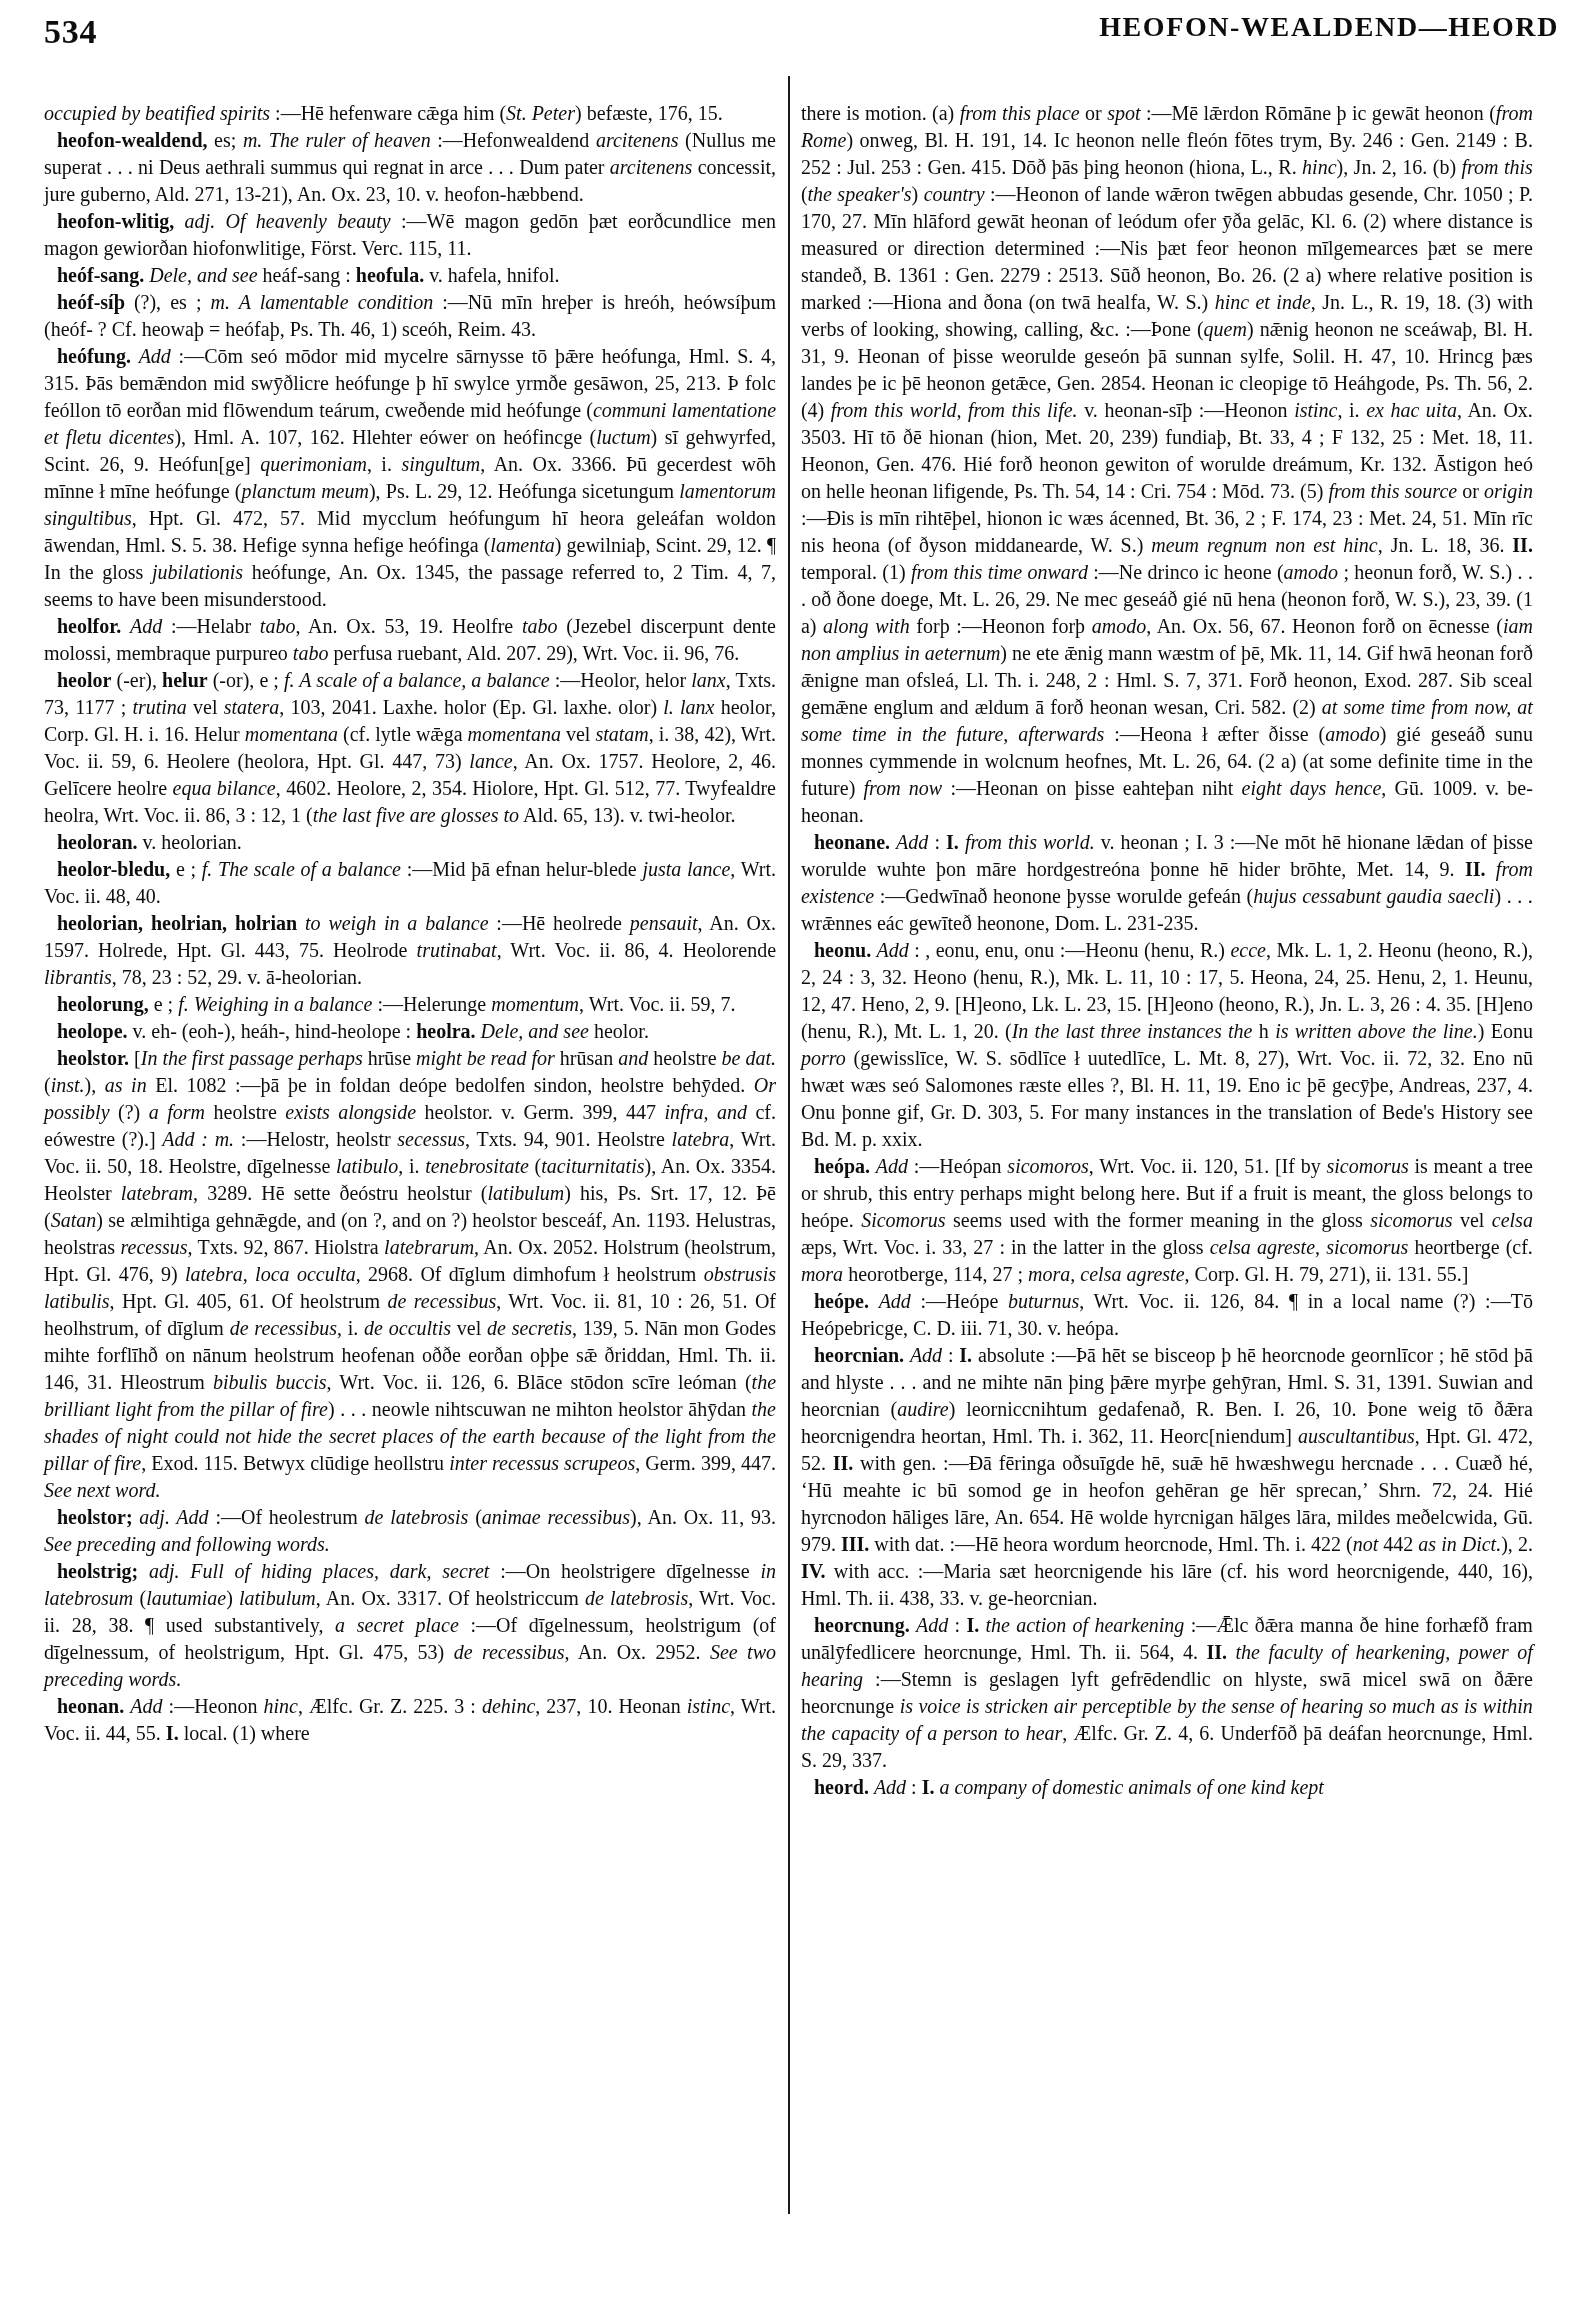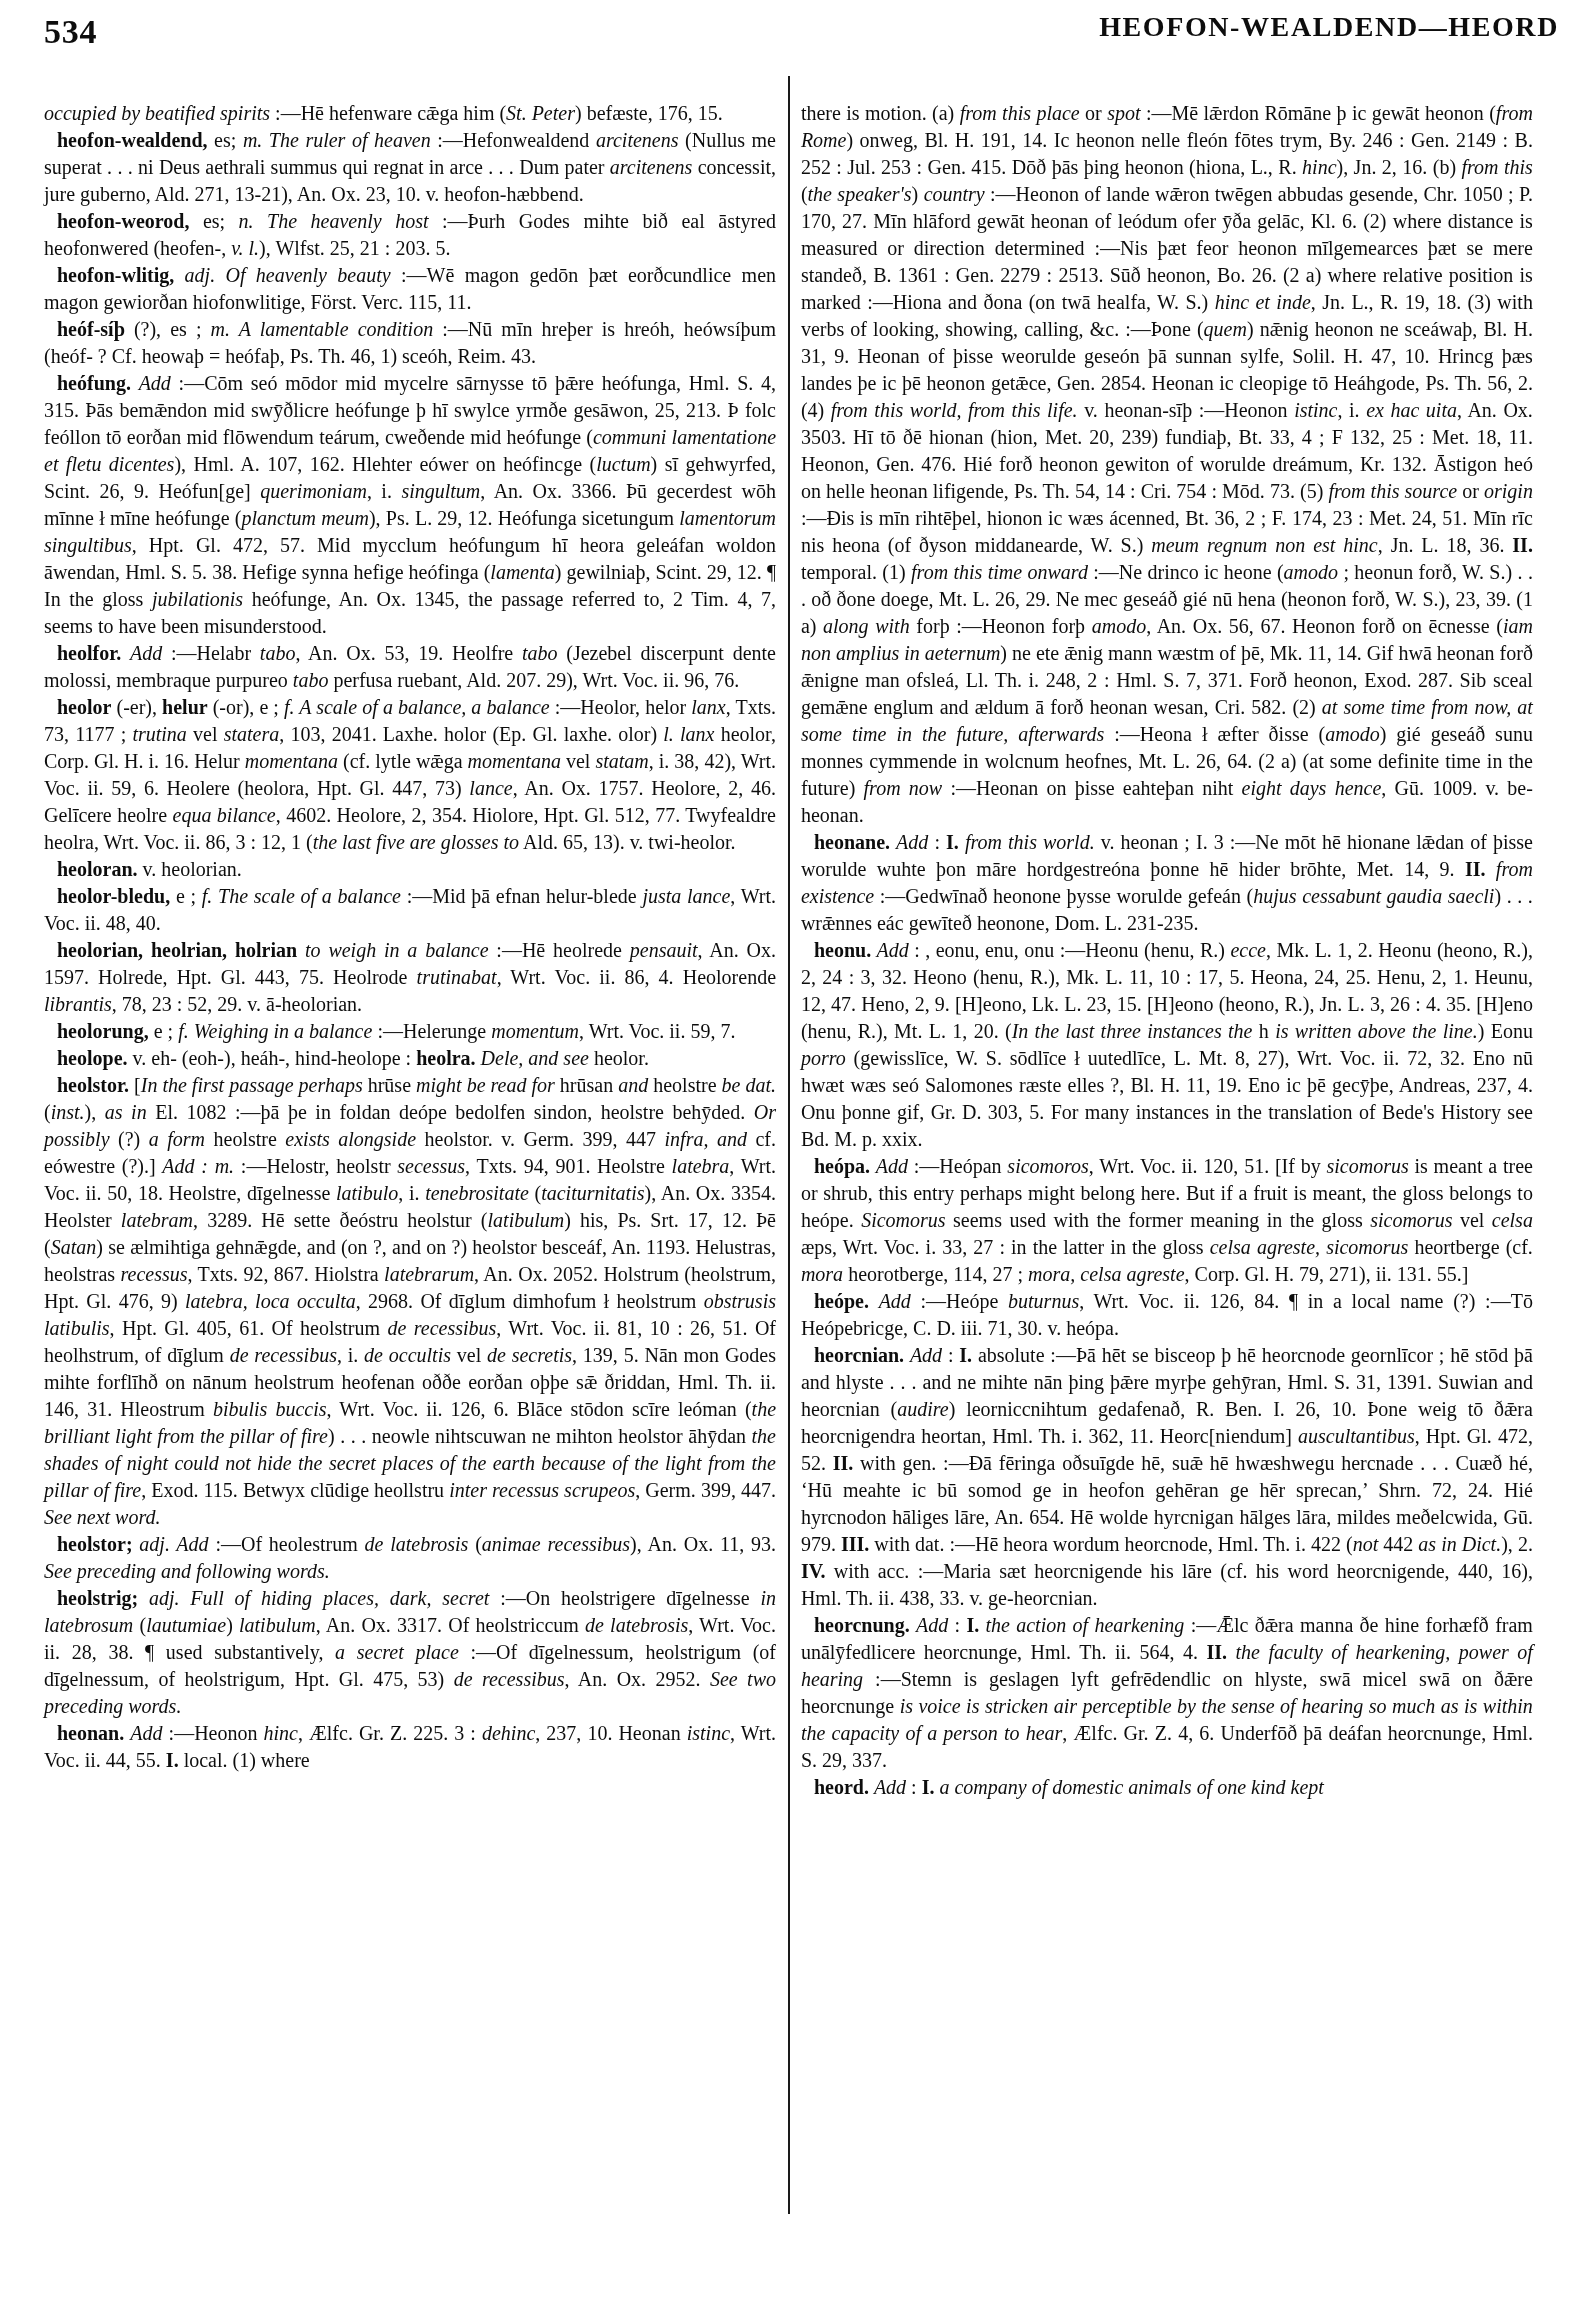--- a/index.html
+++ b/index.html
@@ -45,22 +45,22 @@
 
 <div class="page">
   <div class="running-header">
     <span class="page-number">534</span>
     <span class="head-title">HEOFON-WEALDEND—HEORD</span>
   </div>
   <div class="columns">
     <div class="col">
         <p class="cont"><i>occupied by beatified spirits</i> :—Hē hefenware cǣga him (<i>St. Peter</i>) befæste, 176, 15.</p>
         <p><b>heofon-wealdend,</b> es; <i>m. The ruler of heaven</i> :—Hefonwealdend <i>arcitenens</i> (Nullus me superat . . . ni Deus aethrali summus qui regnat in arce . . . Dum pater <i>arcitenens</i> concessit, jure guberno, Ald. 271, 13-21), An. Ox. 23, 10. v. heofon-hæbbend.</p>
-        <p><b>heofon-weorod,</b> es; <i>n. The heavenly host</i> :—Þurh Godes mihte bið eal āstyred heofonwered (heofen-, <i>v. l.</i>), Wlfst. 25, 21 : 203. 5.</p>
         <p><b>heofon-wlitig,</b> <i>adj. Of heavenly beauty</i> :—Wē magon gedōn þæt eorðcundlice men magon gewiorðan hiofonwlitige, Först. Verc. 115, 11.</p>
+        <p><b>heóf-sang.</b> <i>Dele, and see</i> heáf-sang : <b>heofula.</b> v. hafela, hnifol.</p>
         <p><b>heóf-síþ</b> (?), es ; <i>m. A lamentable condition</i> :—Nū mīn hreþer is hreóh, heówsíþum (heóf- ?  Cf. heowaþ = heófaþ, Ps. Th. 46, 1) sceóh, Reim. 43.</p>
         <p><b>heófung.</b> <i>Add</i> :—Cōm seó mōdor mid mycelre sārnysse tō þǣre heófunga, Hml. S. 4, 315.  Þās bemǣndon mid swȳðlicre heófunge þ hī swylce yrmðe gesāwon, 25, 213.  Þ folc feóllon tō eorðan mid flōwendum teárum, cweðende mid heófunge (<i>communi lamentatione et fletu dicentes</i>), Hml. A. 107, 162.  Hlehter eówer on heófincge (<i>luctum</i>) sī gehwyrfed, Scint. 26, 9.  Heófun[ge] <i>querimoniam</i>, i. <i>singultum</i>, An. Ox. 3366.  Þū gecerdest wōh mīnne ł mīne heófunge (<i>planctum meum</i>), Ps. L. 29, 12.  Heófunga sicetungum <i>lamentorum singultibus</i>, Hpt. Gl. 472, 57.  Mid mycclum heófungum hī heora geleáfan woldon āwendan, Hml. S. 5. 38.  Hefige synna hefige heófinga (<i>lamenta</i>) gewilniaþ, Scint. 29, 12.  ¶ In the gloss <i>jubilationis</i> heófunge, An. Ox. 1345, the passage referred to, 2 Tim. 4, 7, seems to have been misunderstood.</p>
         <p><b>heolfor.</b> <i>Add</i> :—Helabr <i>tabo</i>, An. Ox. 53, 19.  Heolfre <i>tabo</i> (Jezebel discerpunt dente molossi, membraque purpureo <i>tabo</i> perfusa ruebant, Ald. 207. 29), Wrt. Voc. ii. 96, 76.</p>
         <p><b>heolor</b> (-er), <b>helur</b> (-or), e ; <i>f. A scale of a balance, a balance</i> :—Heolor, helor <i>lanx</i>, Txts. 73, 1177 ; <i>trutina</i> vel <i>statera</i>, 103, 2041.  Laxhe. holor (Ep. Gl. laxhe. olor) <i>l. lanx</i> heolor, Corp. Gl. H. i. 16.  Helur <i>momentana</i> (cf. lytle wǣga <i>momentana</i> vel <i>statam</i>, i. 38, 42), Wrt. Voc. ii. 59, 6.  Heolere (heolora, Hpt. Gl. 447, 73) <i>lance</i>, An. Ox. 1757.  Heolore, 2, 46.  Gelīcere heolre <i>equa bilance</i>, 4602.  Heolore, 2, 354.  Hiolore, Hpt. Gl. 512, 77.  Twyfealdre heolra, Wrt. Voc. ii. 86, 3 : 12, 1 (<i>the last five are glosses to</i> Ald. 65, 13).  v. twi-heolor.</p>
         <p><b>heoloran.</b> v. heolorian.</p>
         <p><b>heolor-bledu,</b> e ; <i>f. The scale of a balance</i> :—Mid þā efnan helur-blede <i>justa lance</i>, Wrt. Voc. ii. 48, 40.</p>
         <p><b>heolorian, heolrian, holrian</b> <i>to weigh in a balance</i> :—Hē heolrede <i>pensauit</i>, An. Ox. 1597.  Holrede, Hpt. Gl. 443, 75.  Heolrode <i>trutinabat</i>, Wrt. Voc. ii. 86, 4.  Heolorende <i>librantis</i>, 78, 23 : 52, 29.  v. ā-heolorian.</p>
         <p><b>heolorung,</b> e ; <i>f. Weighing in a balance</i> :—Helerunge <i>momentum</i>, Wrt. Voc. ii. 59, 7.</p>
         <p><b>heolope.</b> v. eh- (eoh-), heáh-, hind-heolope : <b>heolra.</b> <i>Dele, and see</i> heolor.</p>
         <p><b>heolstor.</b> [<i>In the first passage perhaps</i> hrūse <i>might be read for</i> hrūsan <i>and</i> heolstre <i>be dat.</i> (<i>inst.</i>), <i>as in</i> El. 1082 :—þā þe in foldan deópe bedolfen sindon, heolstre behȳded.  <i>Or possibly</i> (?) <i>a form</i> heolstre <i>exists alongside</i> heolstor.  v. Germ. 399, 447 <i>infra, and</i> cf. eówestre (?).] <i>Add : m.</i> :—Helostr, heolstr <i>secessus</i>, Txts. 94, 901.  Heolstre <i>latebra</i>, Wrt. Voc. ii. 50, 18.  Heolstre, dīgelnesse <i>latibulo</i>, i. <i>tenebrositate</i> (<i>taciturnitatis</i>), An. Ox. 3354.  Heolster <i>latebram</i>, 3289.  Hē sette ðeóstru heolstur (<i>latibulum</i>) his, Ps. Srt. 17, 12.  Þē (<i>Satan</i>) se ælmihtiga gehnǣgde, and (on ?, and on ?) heolstor besceáf, An. 1193.  Helustras, heolstras <i>recessus</i>, Txts. 92, 867.  Hiolstra <i>latebrarum</i>, An. Ox. 2052.  Holstrum (heolstrum, Hpt. Gl. 476, 9) <i>latebra, loca occulta</i>, 2968.  Of dīglum dimhofum ł heolstrum <i>obstrusis latibulis</i>, Hpt. Gl. 405, 61.  Of heolstrum <i>de recessibus</i>, Wrt. Voc. ii. 81, 10 : 26, 51.  Of heolhstrum, of dīglum <i>de recessibus</i>, i. <i>de occultis</i> vel <i>de secretis</i>, 139, 5.  Nān mon Godes mihte forflīhð on nānum heolstrum heofenan oððe eorðan oþþe sǣ ðriddan, Hml. Th. ii. 146, 31.  Hleostrum <i>bibulis buccis</i>, Wrt. Voc. ii. 126, 6.  Blāce stōdon scīre leóman (<i>the brilliant light from the pillar of fire</i>) . . . neowle nihtscuwan ne mihton heolstor āhȳdan <i>the shades of night could not hide the secret places of the earth because of the light from the pillar of fire</i>, Exod. 115.  Betwyx clūdige heollstru <i>inter recessus scrupeos</i>, Germ. 399, 447.  <i>See next word.</i></p>

